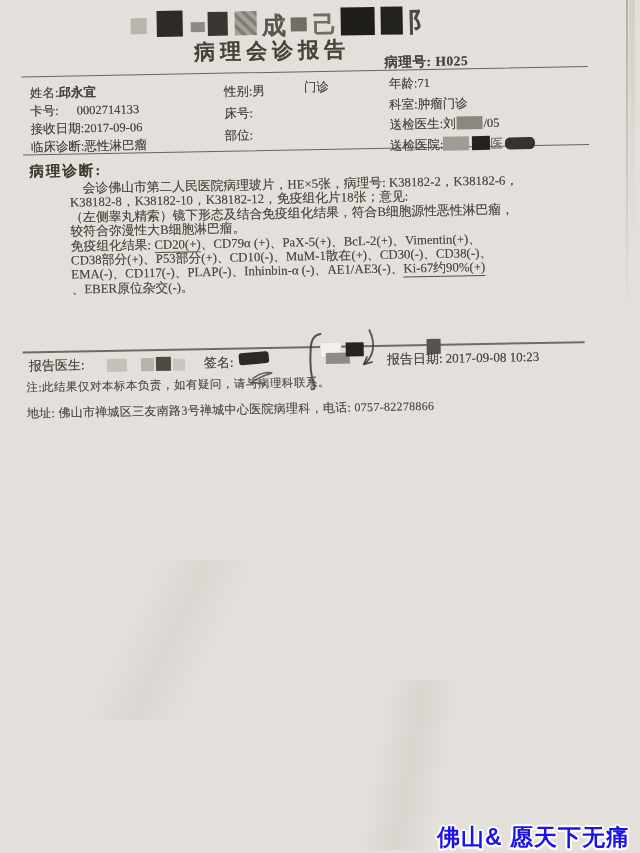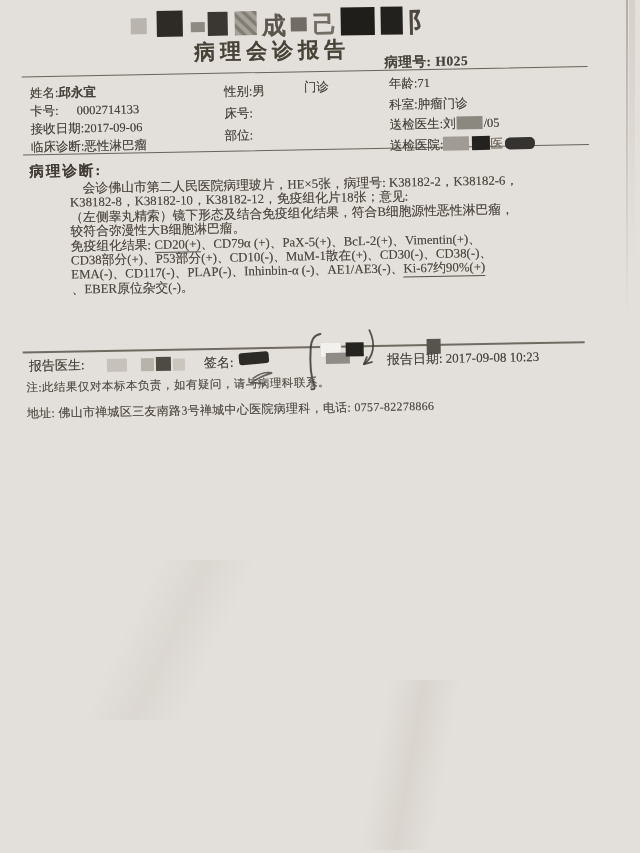--- a/index.html
+++ b/index.html
@@ -192,13 +192,14 @@
 
     <div class="f-item rdate doc-text">
       <span>报告日期:</span>
       <span>2017-09-08 10:23</span>
     </div>
 
     <div class="note-line doc-text">注:此结果仅对本标本负责，如有疑问，请与病理科联系。</div>
     <div class="addr-line doc-text">地址: 佛山市禅城区三友南路3号禅城中心医院病理科，电话: 0757-82278866</div>
   </div>
 
+  <div class="watermark">佛山&amp; 愿天下无痛</div>
 </div>
 
 </body></html>

